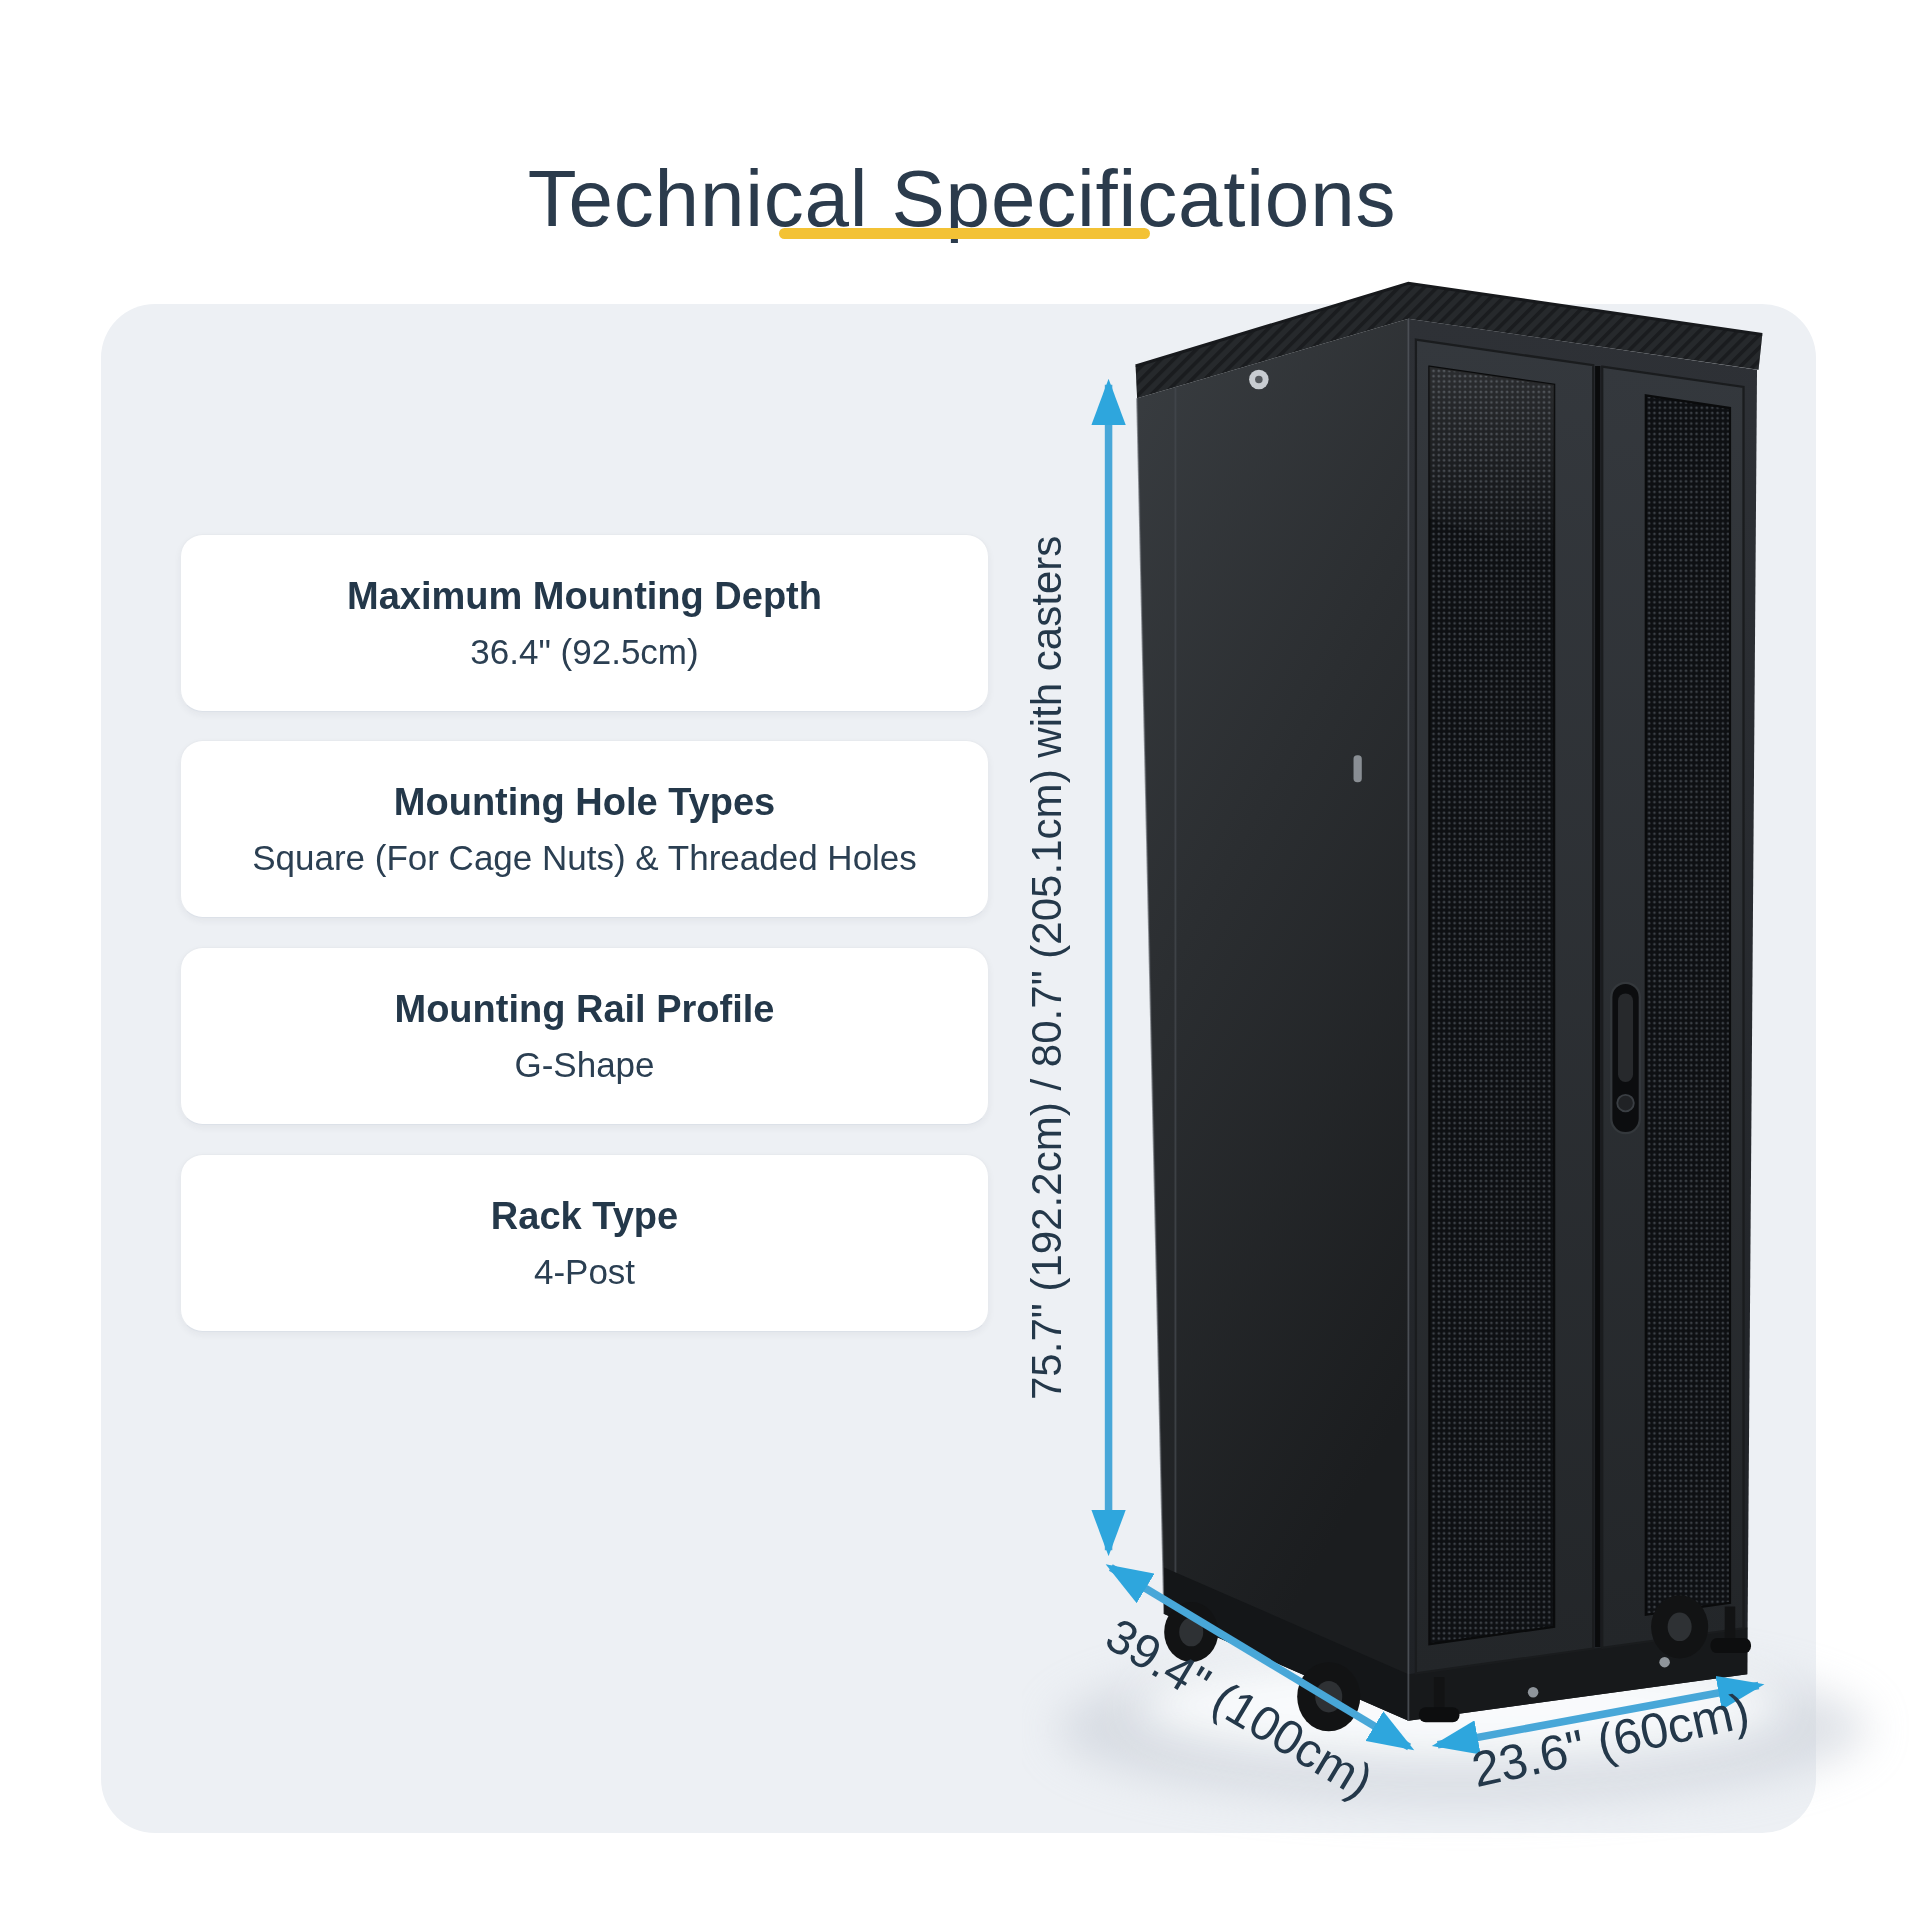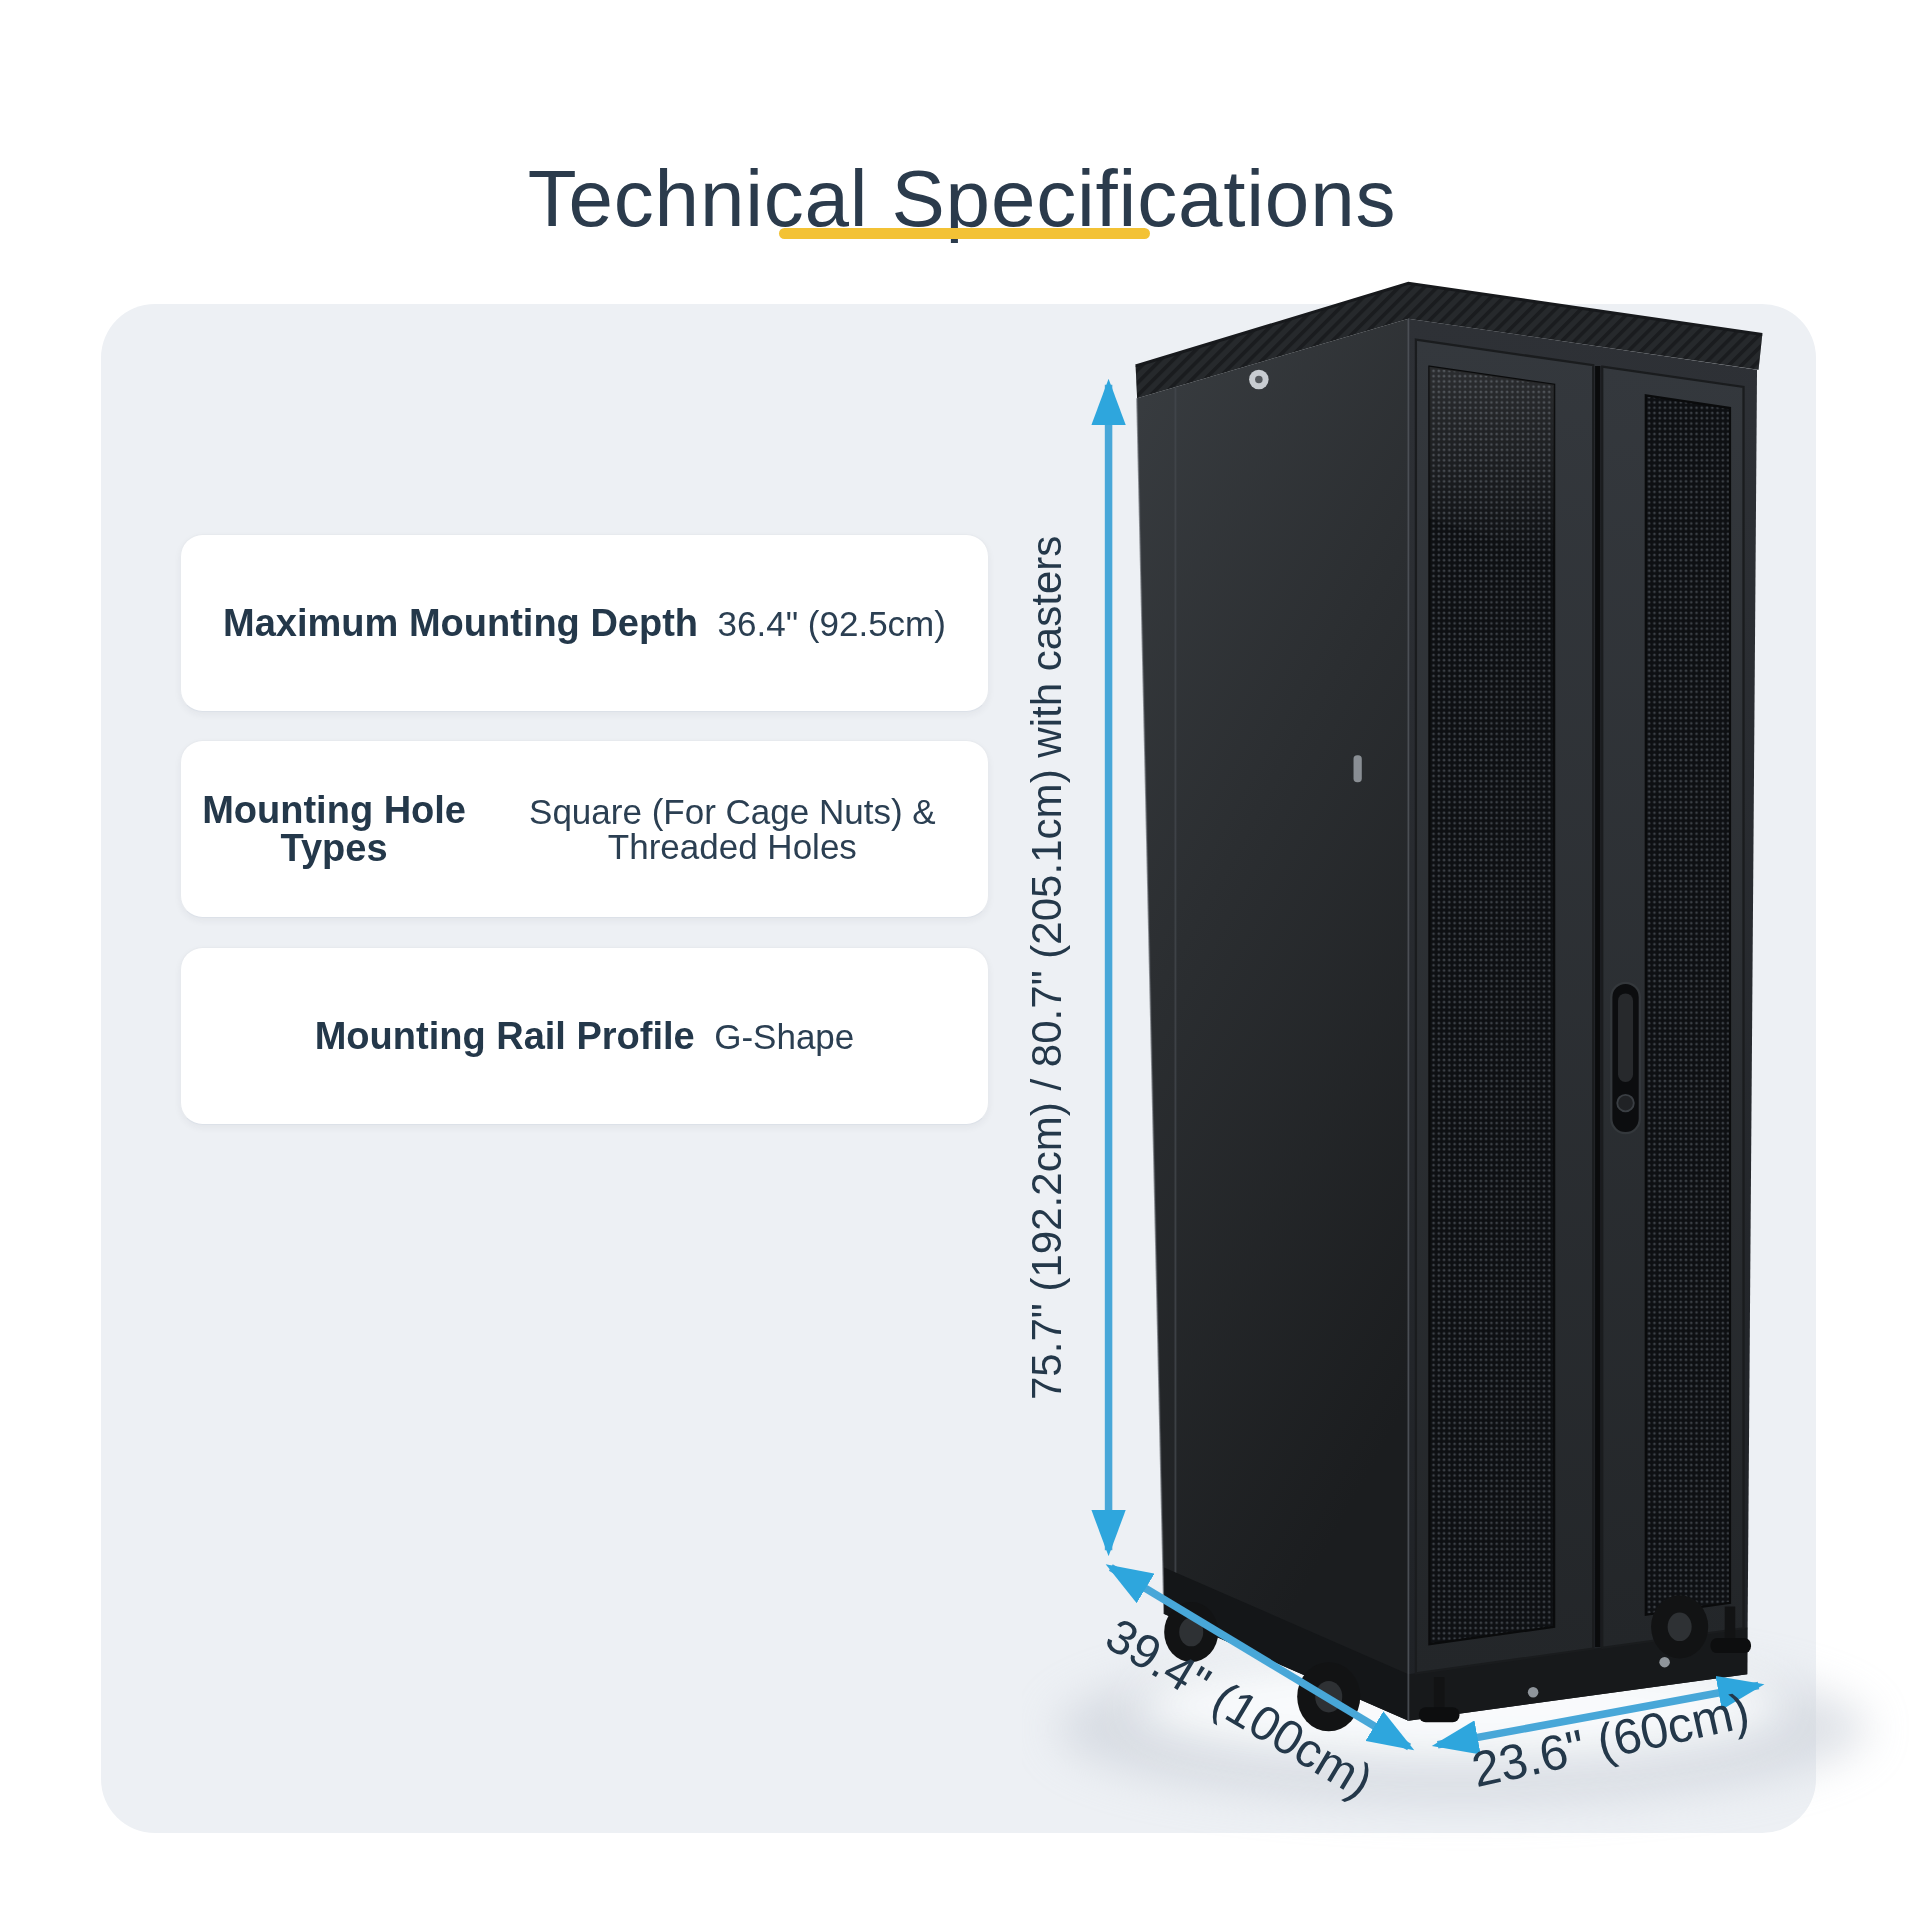--- a/index.html
+++ b/index.html
@@ -9,21 +9,21 @@
               font-size:80px;font-weight:300;letter-spacing:0.8px;color:#2B3B4C;margin-top:42px;}
   .title-underline{position:absolute;left:779px;top:228px;width:371px;height:11.3px;
                    border-radius:6px;background:#F3C235;}
   .panel{position:absolute;left:101px;top:304px;width:1715px;height:1529px;
          border-radius:54px;background:#EDF0F4;}
   .features-heading{position:absolute;left:180px;top:438px;width:809px;text-align:center;
                     font-size:48px;font-weight:700;color:#24384A;}
   .card{position:absolute;left:180px;width:809px;height:178px;background:#ffffff;
         border-radius:22.5px;border:1.5px solid #E7EAEE;border-bottom-color:#DCE1E8;
         box-shadow:0 3px 7.5px rgba(30,40,60,0.05);
-        display:flex;flex-direction:row;align-items:center;justify-content:center;
+        display:flex;flex-direction:column;align-items:center;justify-content:center;
         gap:19.5px;text-align:center;box-sizing:border-box;padding:0 15px;}
   .card-title{font-size:38px;font-weight:700;color:#24384A;line-height:1;}
   .card-value{font-size:35px;font-weight:400;color:#2B3F52;line-height:1;}
   .card1{top:534px;} .card2{top:740px;} .card3{top:947px;} .card4{top:1154px;} .card5{top:1360px;}
   .scene{position:absolute;left:1022px;top:248px;width:902px;height:1608px;}
   .dim-label{font-family:"Liberation Sans",sans-serif;fill:#24384A;}
 </style>
 </head>
 <body>
 
@@ -39,20 +39,24 @@
     <div class="card-title">Maximum Mounting Depth</div>
     <div class="card-value">36.4" (92.5cm)</div>
   </div>
   <div class="card card3">
     <div class="card-title">Mounting Rail Profile</div>
     <div class="card-value">G-Shape</div>
   </div>
   <div class="card card2">
     <div class="card-title">Mounting Hole Types</div>
     <div class="card-value">Square (For Cage Nuts) &amp; Threaded Holes</div>
+  </div>
+  <div class="card card4">
+    <div class="card-title">Rack Type</div>
+    <div class="card-value">4-Post</div>
   </div>
 
   <svg class="scene" viewBox="1360 330 1200 2140" xmlns="http://www.w3.org/2000/svg">
     <defs>
       <pattern id="mesh" width="7" height="7" patternUnits="userSpaceOnUse">
         <rect width="7" height="7" fill="#0E1013"></rect>
         <circle cx="3.5" cy="3.5" r="1.8" fill="#3B4046"></circle>
       </pattern>
       <pattern id="vent" width="12" height="12" patternUnits="userSpaceOnUse" patternTransform="rotate(45)">
         <rect width="12" height="12" fill="#26292C"></rect>

